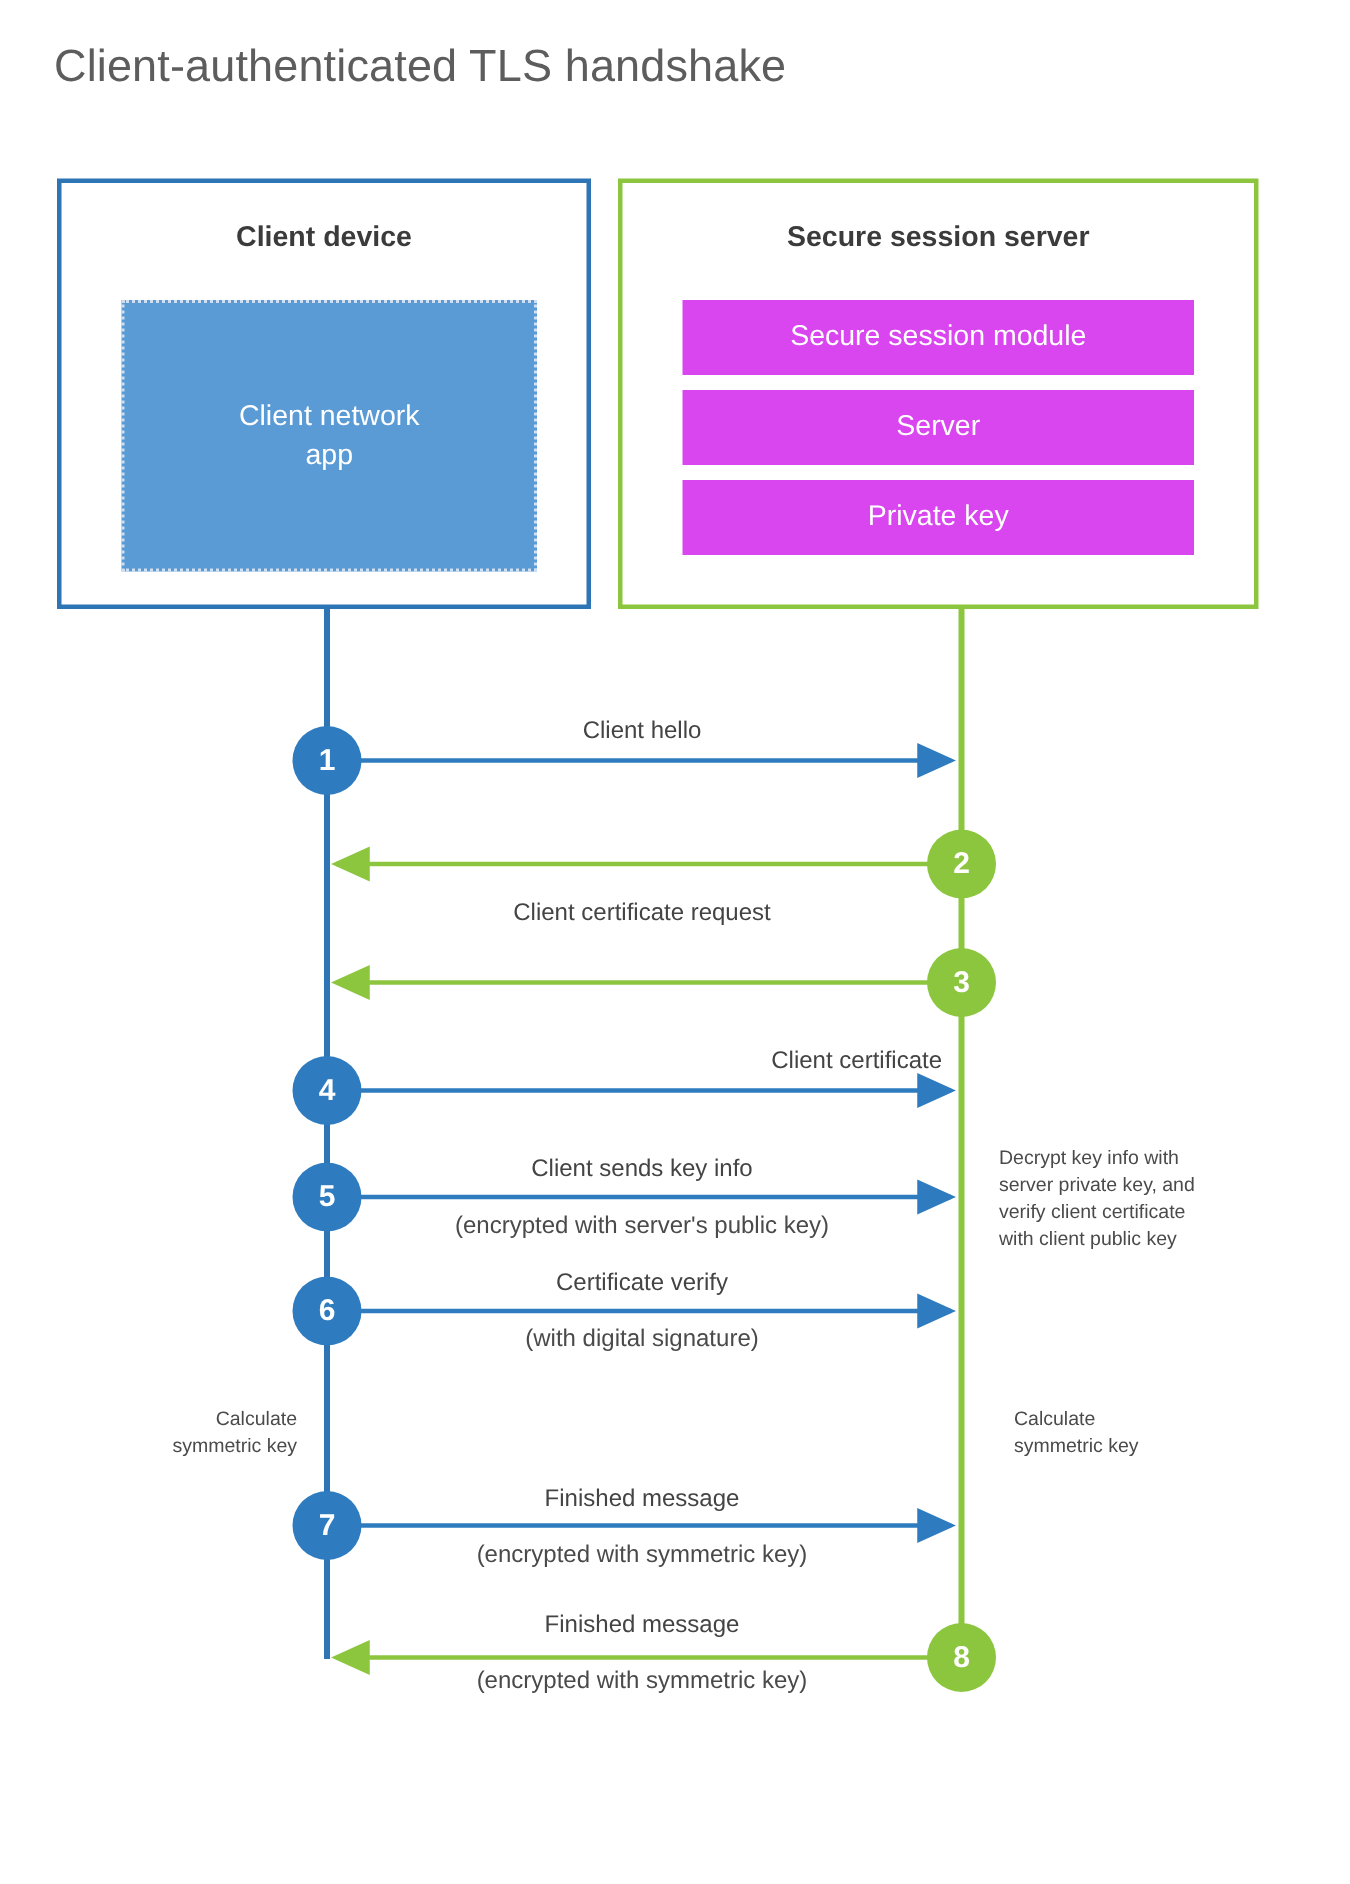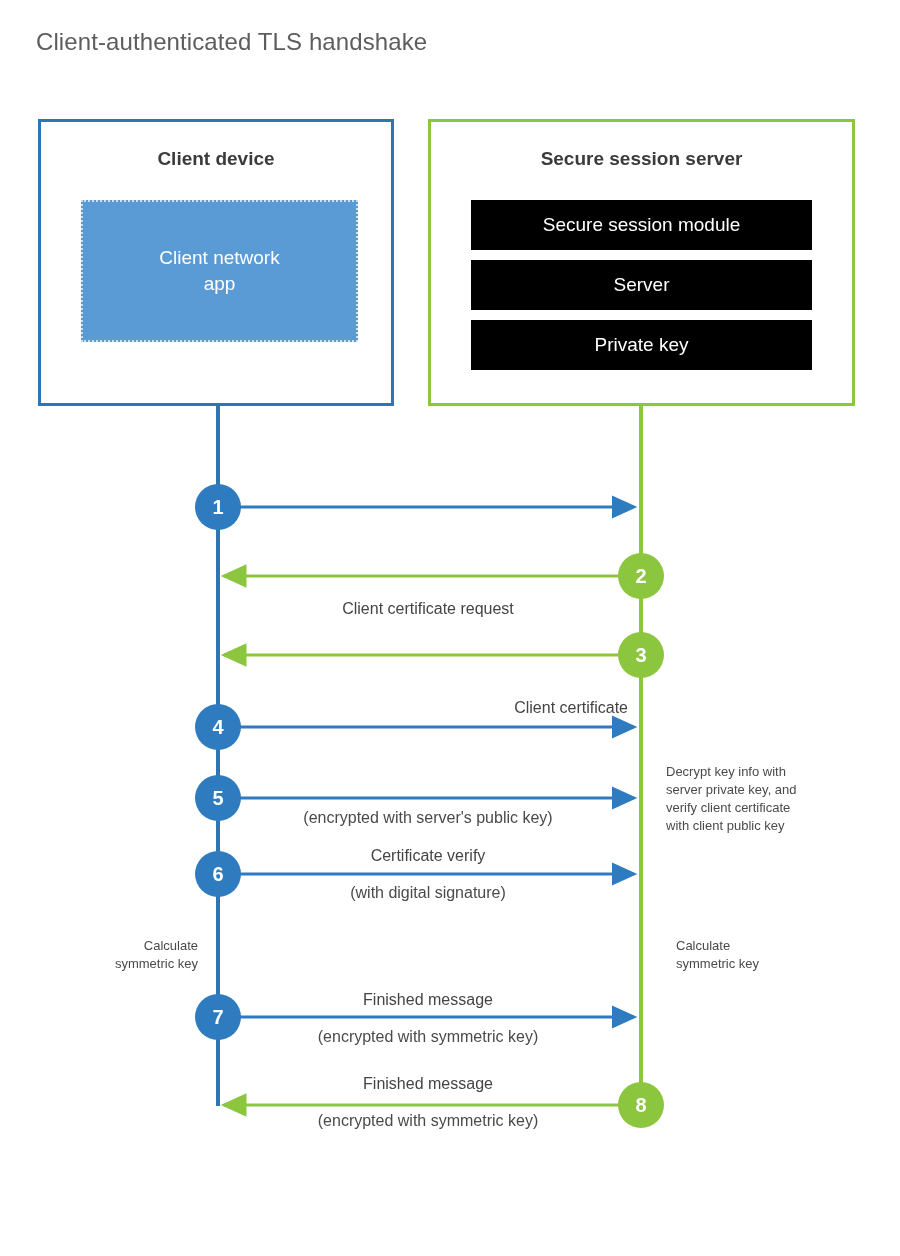--- a/index.html
+++ b/index.html
@@ -19,42 +19,42 @@
     position: absolute;
     left: 0; top: 0;
     width: 900px; height: 1256px;
   }
 
   
   .page-title {
     position: absolute;
     left: 36px;
     top: 28px;
-    font-size: 24px;
+    font-size: 30px;
     font-weight: 300;
     color: #5d5d5d;
     letter-spacing: 0.1px;
     white-space: nowrap;
   }
 
   
   .party-box {
     position: absolute;
     background: #ffffff;
     box-sizing: border-box;
   }
   .party-box.client {
     left: 38px;
     top: 119px;
     width: 356px;
     height: 287px;
     border: 3px solid #2e75b6;
   }
   .party-box.server {
-    left: 428px;
+    left: 412px;
     top: 119px;
     width: 427px;
     height: 287px;
     border: 3px solid #8cc63f;
   }
   .party-title {
     position: absolute;
     left: 0;
     right: 0;
     top: 26px;
@@ -63,21 +63,21 @@
     font-weight: bold;
     color: #3b3b3b;
   }
 
   
   .client-app {
     position: absolute;
     left: 40px;
     top: 78px;
     width: 277px;
-    height: 142px;
+    height: 181px;
     background: #5b9bd5;
     border: 2px dotted #cfe0f2;
     box-sizing: border-box;
     display: flex;
     align-items: center;
     justify-content: center;
     color: #ffffff;
     font-size: 19px;
     font-weight: 300;
     text-align: center;
@@ -87,21 +87,21 @@
 
   
   .server-bars {
     position: absolute;
     left: 40px;
     top: 78px;
     width: 341px;
   }
   .server-bar {
     height: 50px;
-    background: #000000;
+    background: #d946ef;
     margin-bottom: 10px;
     display: flex;
     align-items: center;
     justify-content: center;
     color: #ffffff;
     font-size: 19px;
     font-weight: 300;
   }
   .server-bar:last-child { margin-bottom: 0; }
 
@@ -231,26 +231,28 @@
 
   <div class="step-circle blue" style="left:195px; top:484px;">1</div>
   <div class="step-circle green" style="left:618px; top:553px;">2</div>
   <div class="step-circle green" style="left:618px; top:632px;">3</div>
   <div class="step-circle blue" style="left:195px; top:704px;">4</div>
   <div class="step-circle blue" style="left:195px; top:775px;">5</div>
   <div class="step-circle blue" style="left:195px; top:851px;">6</div>
   <div class="step-circle blue" style="left:195px; top:994px;">7</div>
   <div class="step-circle green" style="left:618px; top:1082px;">8</div>
 
+  <div class="msg-label" style="left:228px; top:479px; width:400px;">Client hello</div>
 
 
   <div class="msg-label" style="left:228px; top:600px; width:400px;">Client certificate request</div>
 
   <div class="msg-label" style="left:228px; top:699px; width:400px;text-align:right;">Client certificate</div>
 
+  <div class="msg-label" style="left:228px; top:771px; width:400px;">Client sends key info</div>
   <div class="msg-sub" style="left:228px; top:809px; width:400px;">(encrypted with server's public key)</div>
 
   <div class="msg-label" style="left:228px; top:847px; width:400px;">Certificate verify</div>
   <div class="msg-sub" style="left:228px; top:884px; width:400px;">(with digital signature)</div>
 
   <div class="msg-label" style="left:228px; top:991px; width:400px;">Finished message</div>
   <div class="msg-sub" style="left:228px; top:1028px; width:400px;">(encrypted with symmetric key)</div>
 
   <div class="msg-label" style="left:228px; top:1075px; width:400px;">Finished message</div>
   <div class="msg-sub" style="left:228px; top:1112px; width:400px;">(encrypted with symmetric key)</div>

